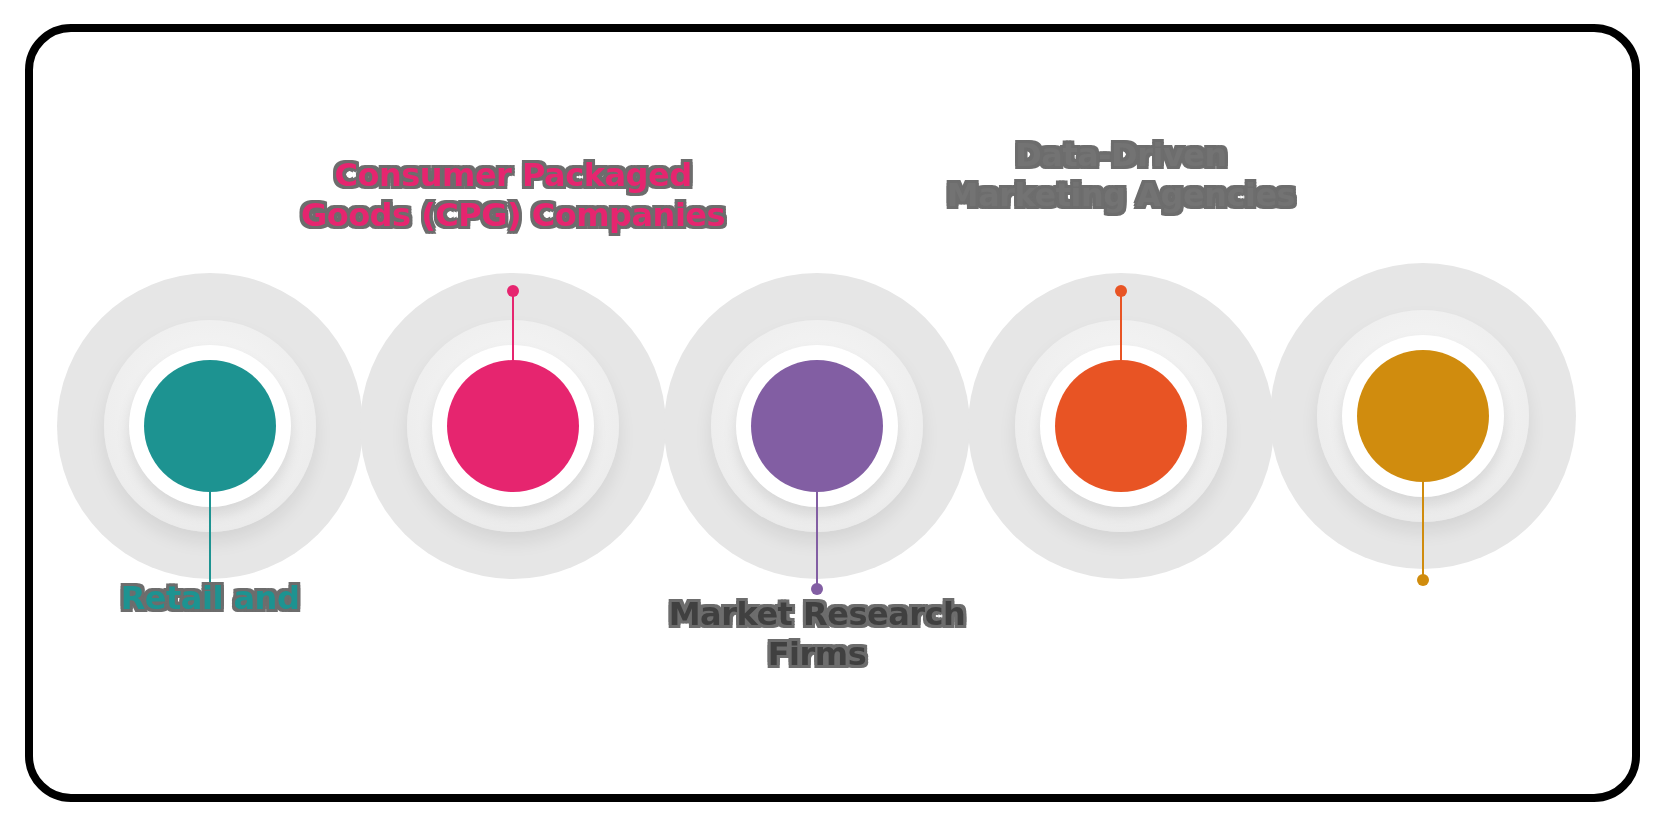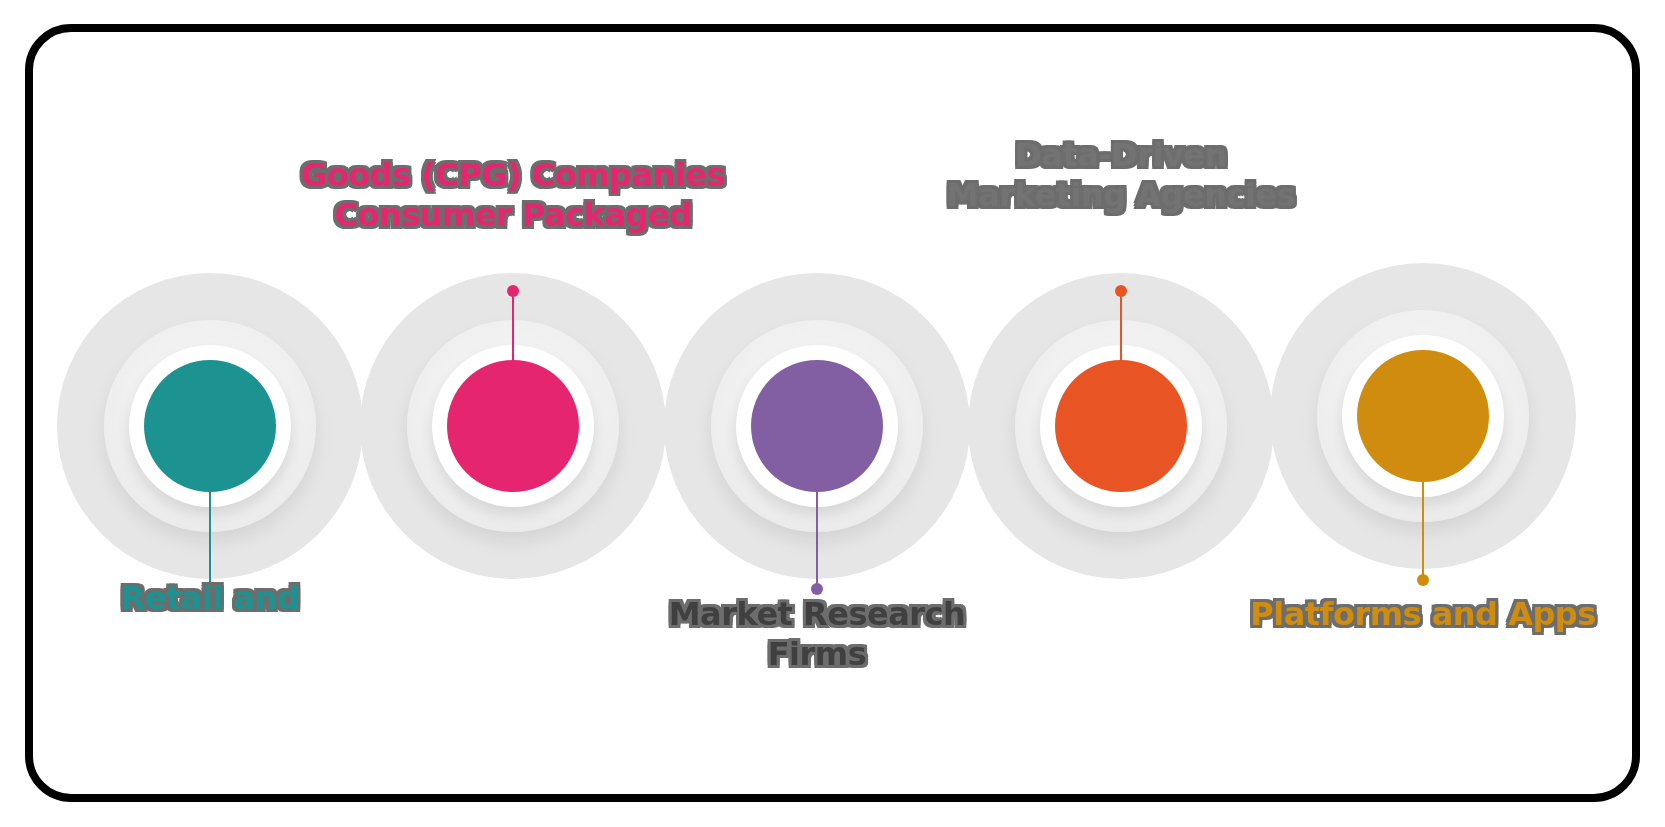--- a/index.html
+++ b/index.html
@@ -56,22 +56,22 @@
 
 <div class="node" style="left:513px; top:426px;">
   <div class="halo"></div>
   <div class="ring-mid"></div>
   <div class="ring-inner"></div>
   <div class="disc" style="background:#e6256f;"></div>
   <div class="stem" style="top:-134px; height:70px; background:#e6256f;"></div>
   <div class="dot" style="top:-141px; background:#e6256f;"></div>
 </div>
 <div class="label" style="left:263px; top:155px; width:500px; color:#e6256f;">
+  <span>Consumer Packaged</span>
   <span>Goods (CPG) Companies</span>
-  <span>Consumer Packaged</span>
 </div>
 
 <div class="node" style="left:817px; top:426px;">
   <div class="halo"></div>
   <div class="ring-mid"></div>
   <div class="ring-inner"></div>
   <div class="disc" style="background:#825ea3;"></div>
   <div class="stem" style="top:66px; height:98px; background:#825ea3;"></div>
   <div class="dot" style="top:157px; background:#825ea3;"></div>
 </div>
@@ -95,14 +95,13 @@
 
 <div class="node" style="left:1423px; top:416px;">
   <div class="halo"></div>
   <div class="ring-mid"></div>
   <div class="ring-inner"></div>
   <div class="disc" style="background:#d08c0e;"></div>
   <div class="stem" style="top:66px; height:98px; background:#d08c0e;"></div>
   <div class="dot" style="top:158px; background:#d08c0e;"></div>
 </div>
 <div class="label" style="left:1228px; top:594px; width:390px; color:#d08c0e;">
-  <span>Platforms and Apps</span>
 </div>
 
 </body></html>

